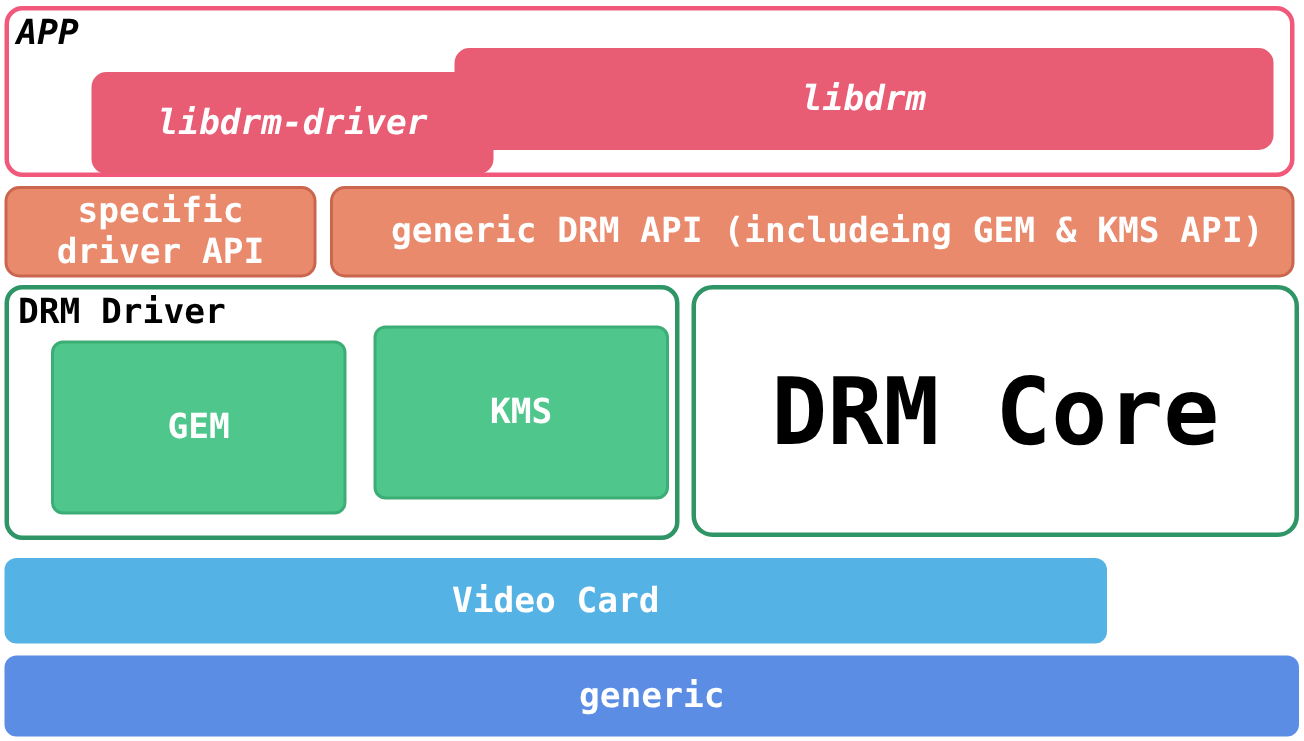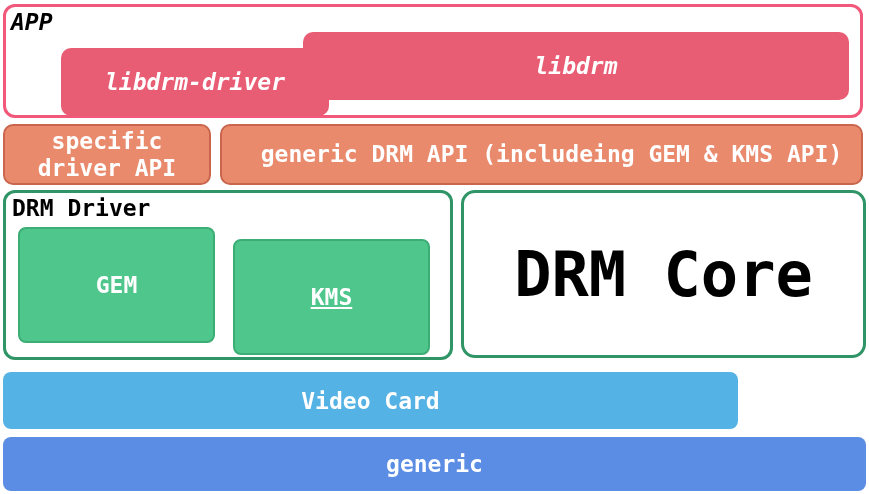--- a/index.html
+++ b/index.html
@@ -69,23 +69,24 @@
     color: var(--label-black);
     line-height: 28px;
   }
   .green-box {
     background: var(--green-fill);
     border: 2px solid var(--green-box-border);
     border-radius: 8px;
     display: flex; align-items: center; justify-content: center;
     color: var(--text-white);
     font-size: 23px;
+    margin-left: 16px;
   }
   .gem-box { left: 12px;  top: 34px; width: 197px; height: 116px; }
-  .kms-box { left: 227px; top: 46px; width: 197px; height: 116px; text-decoration: underline; }
+  .kms-box { left: 227px; top: 24px; width: 197px; height: 116px; }
 
   .core-container {
     left: 461px; top: 190px; width: 405px; height: 168px;
     background: #ffffff;
     border: 3px solid var(--green-container-border);
     border-radius: 14px;
     display: flex; align-items: center; justify-content: center;
   }
   .core-label {
     font-size: 62px;

